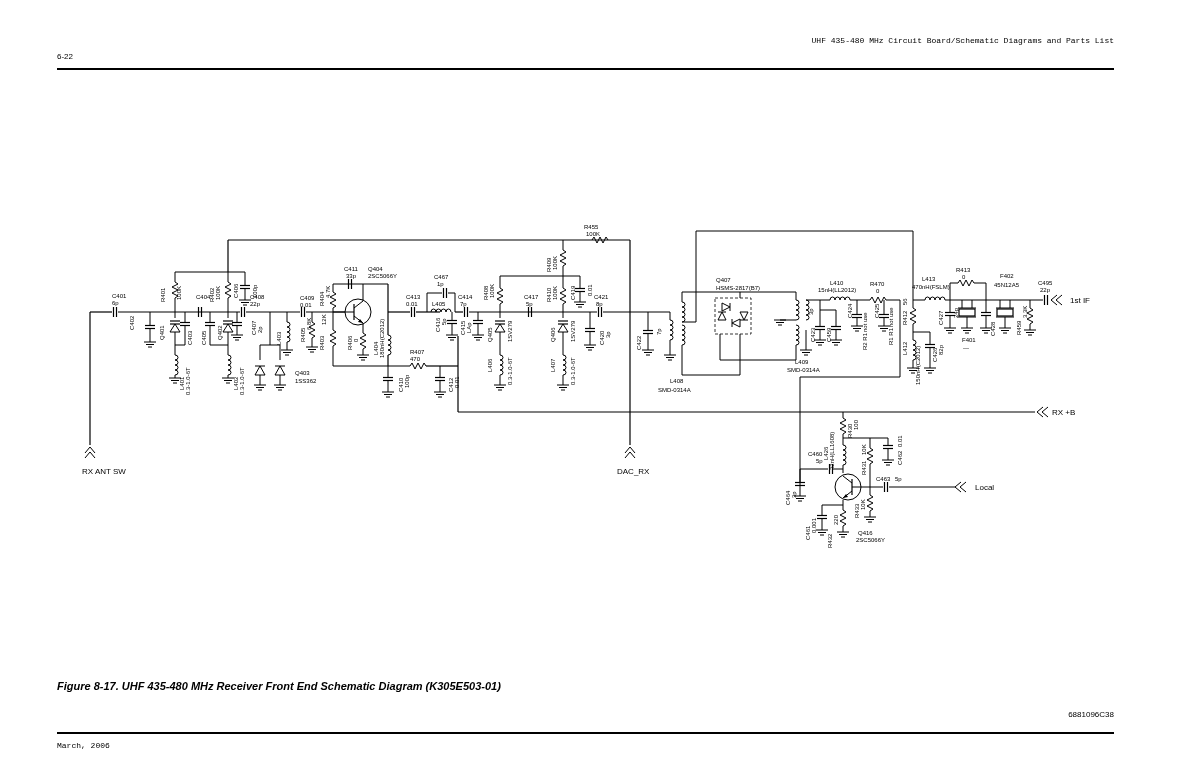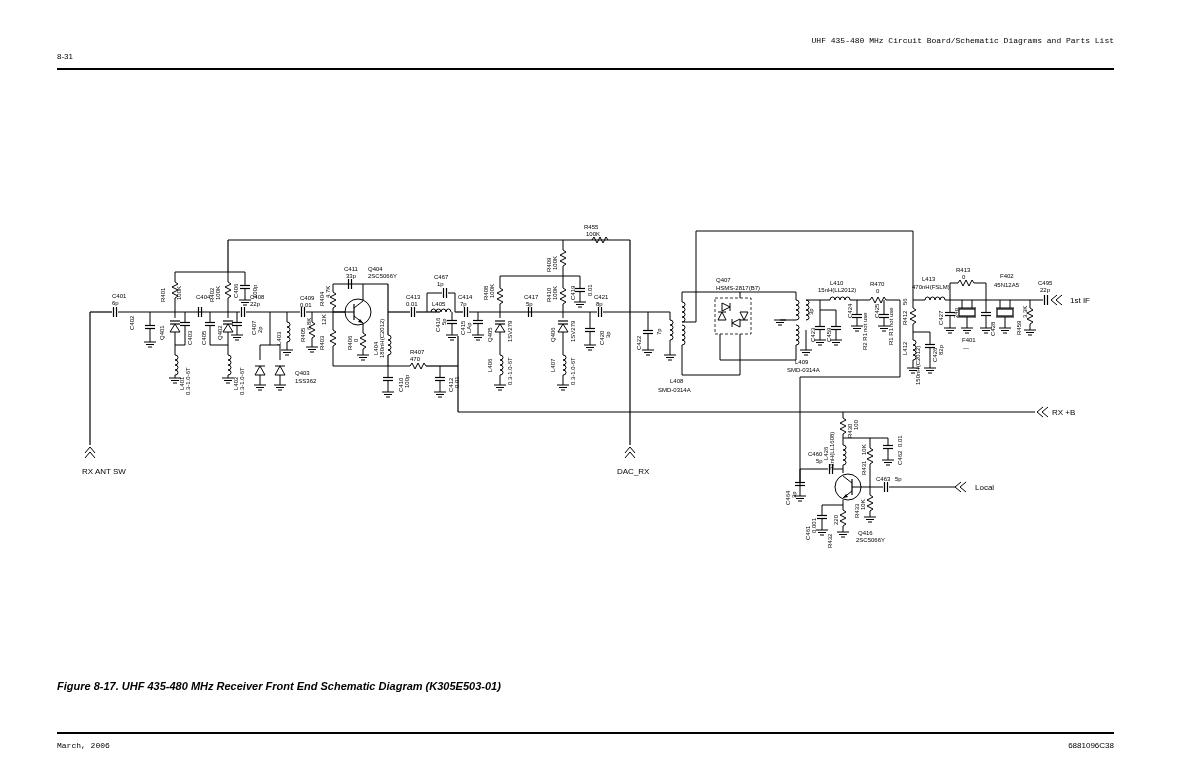--- a/index.html
+++ b/index.html
@@ -9,29 +9,29 @@
   .caption{position:absolute;left:57px;top:680px;font-size:11px;font-style:italic;font-weight:bold;}
   svg{position:absolute;left:0;top:0;}
   svg text{font-family:"Liberation Sans",sans-serif;font-size:6px;fill:#000;}
   .w{stroke:#000;stroke-width:1.2;fill:none;}
   .t{stroke:#000;stroke-width:1;fill:none;}
   .d{stroke:#000;stroke-width:0.8;fill:none;stroke-dasharray:3 2;}
 </style>
 </head>
 <body>
 
-<div class="hdr" style="left:57px;top:52px;">8-31</div>
+<div class="hdr" style="left:57px;top:52px;">6-22</div>
 <div class="hdr" style="right:86px;top:36px;font-family:Liberation Mono, monospace;">UHF 435-480 MHz Circuit Board/Schematic Diagrams and Parts List</div>
 <div class="rule" style="top:68px;"></div>
 
 <div class="caption">Figure 8-17. UHF 435-480 MHz Receiver Front End Schematic Diagram (K305E503-01)</div>
 
 <div class="rule" style="top:732px;"></div>
 <div class="hdr" style="left:57px;top:741px;font-family:Liberation Mono, monospace;">March, 2006</div>
-<div class="hdr" style="right:86px;top:741px;">6881096C38</div>
+<div class="hdr" style="right:86px;top:710px;">6881096C38</div>
 
 <svg width="1200" height="776" viewBox="0 0 1200 776">
   <defs>
     <g id="gnd">
         <line x1="-6" y1="0" x2="6" y2="0" class="t"></line>
         <line x1="-4" y1="2.5" x2="4" y2="2.5" class="t"></line>
         <line x1="-2" y1="5" x2="2" y2="5" class="t"></line>
       </g>
     <g id="capv">
         <line x1="-5" y1="-1.5" x2="5" y2="-1.5" class="w"></line>

